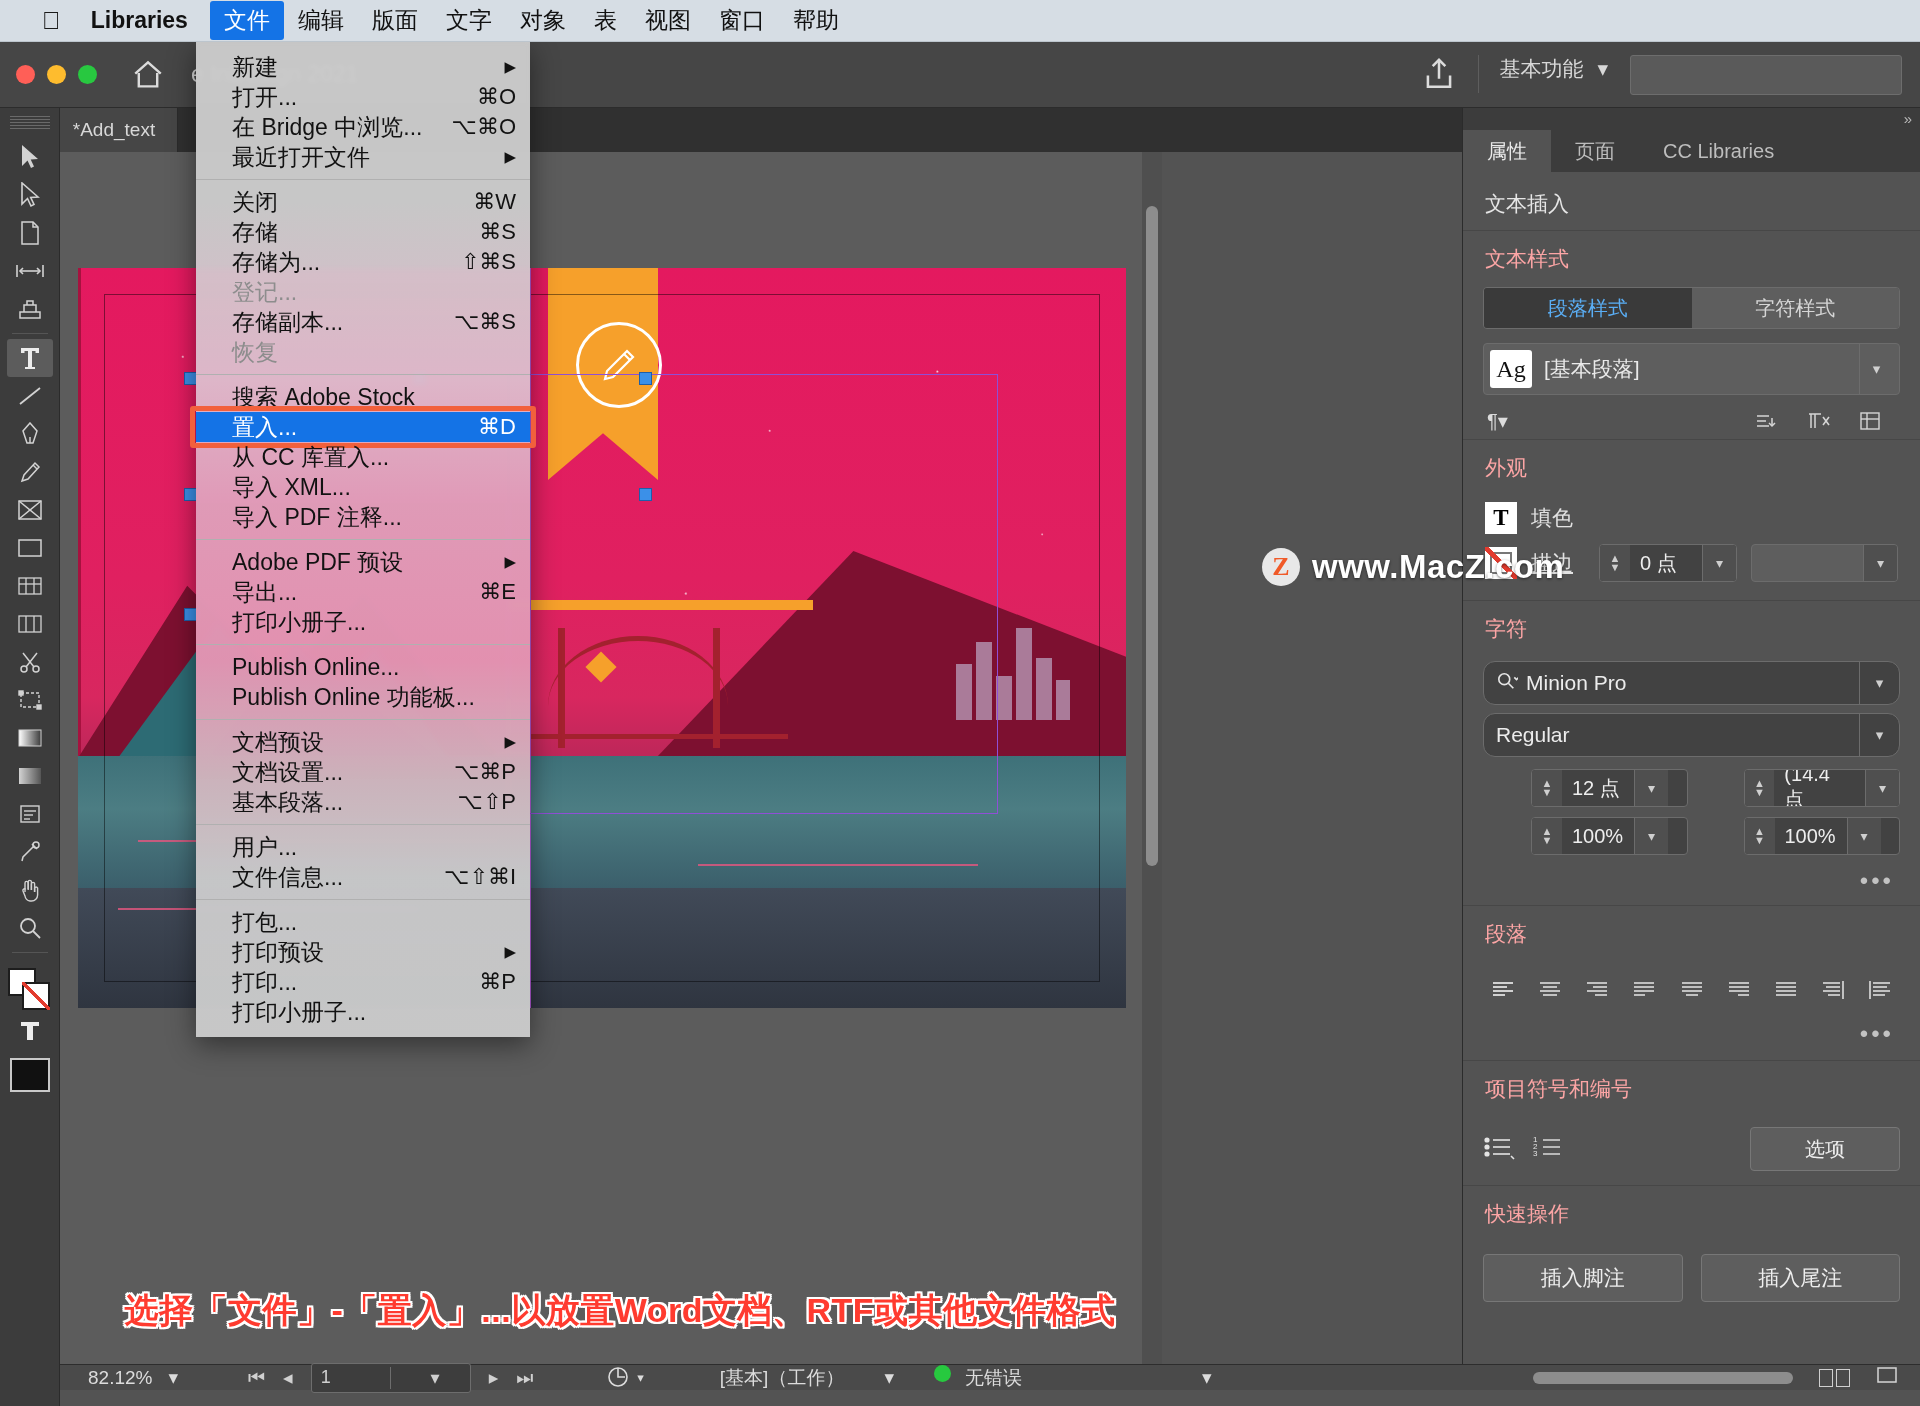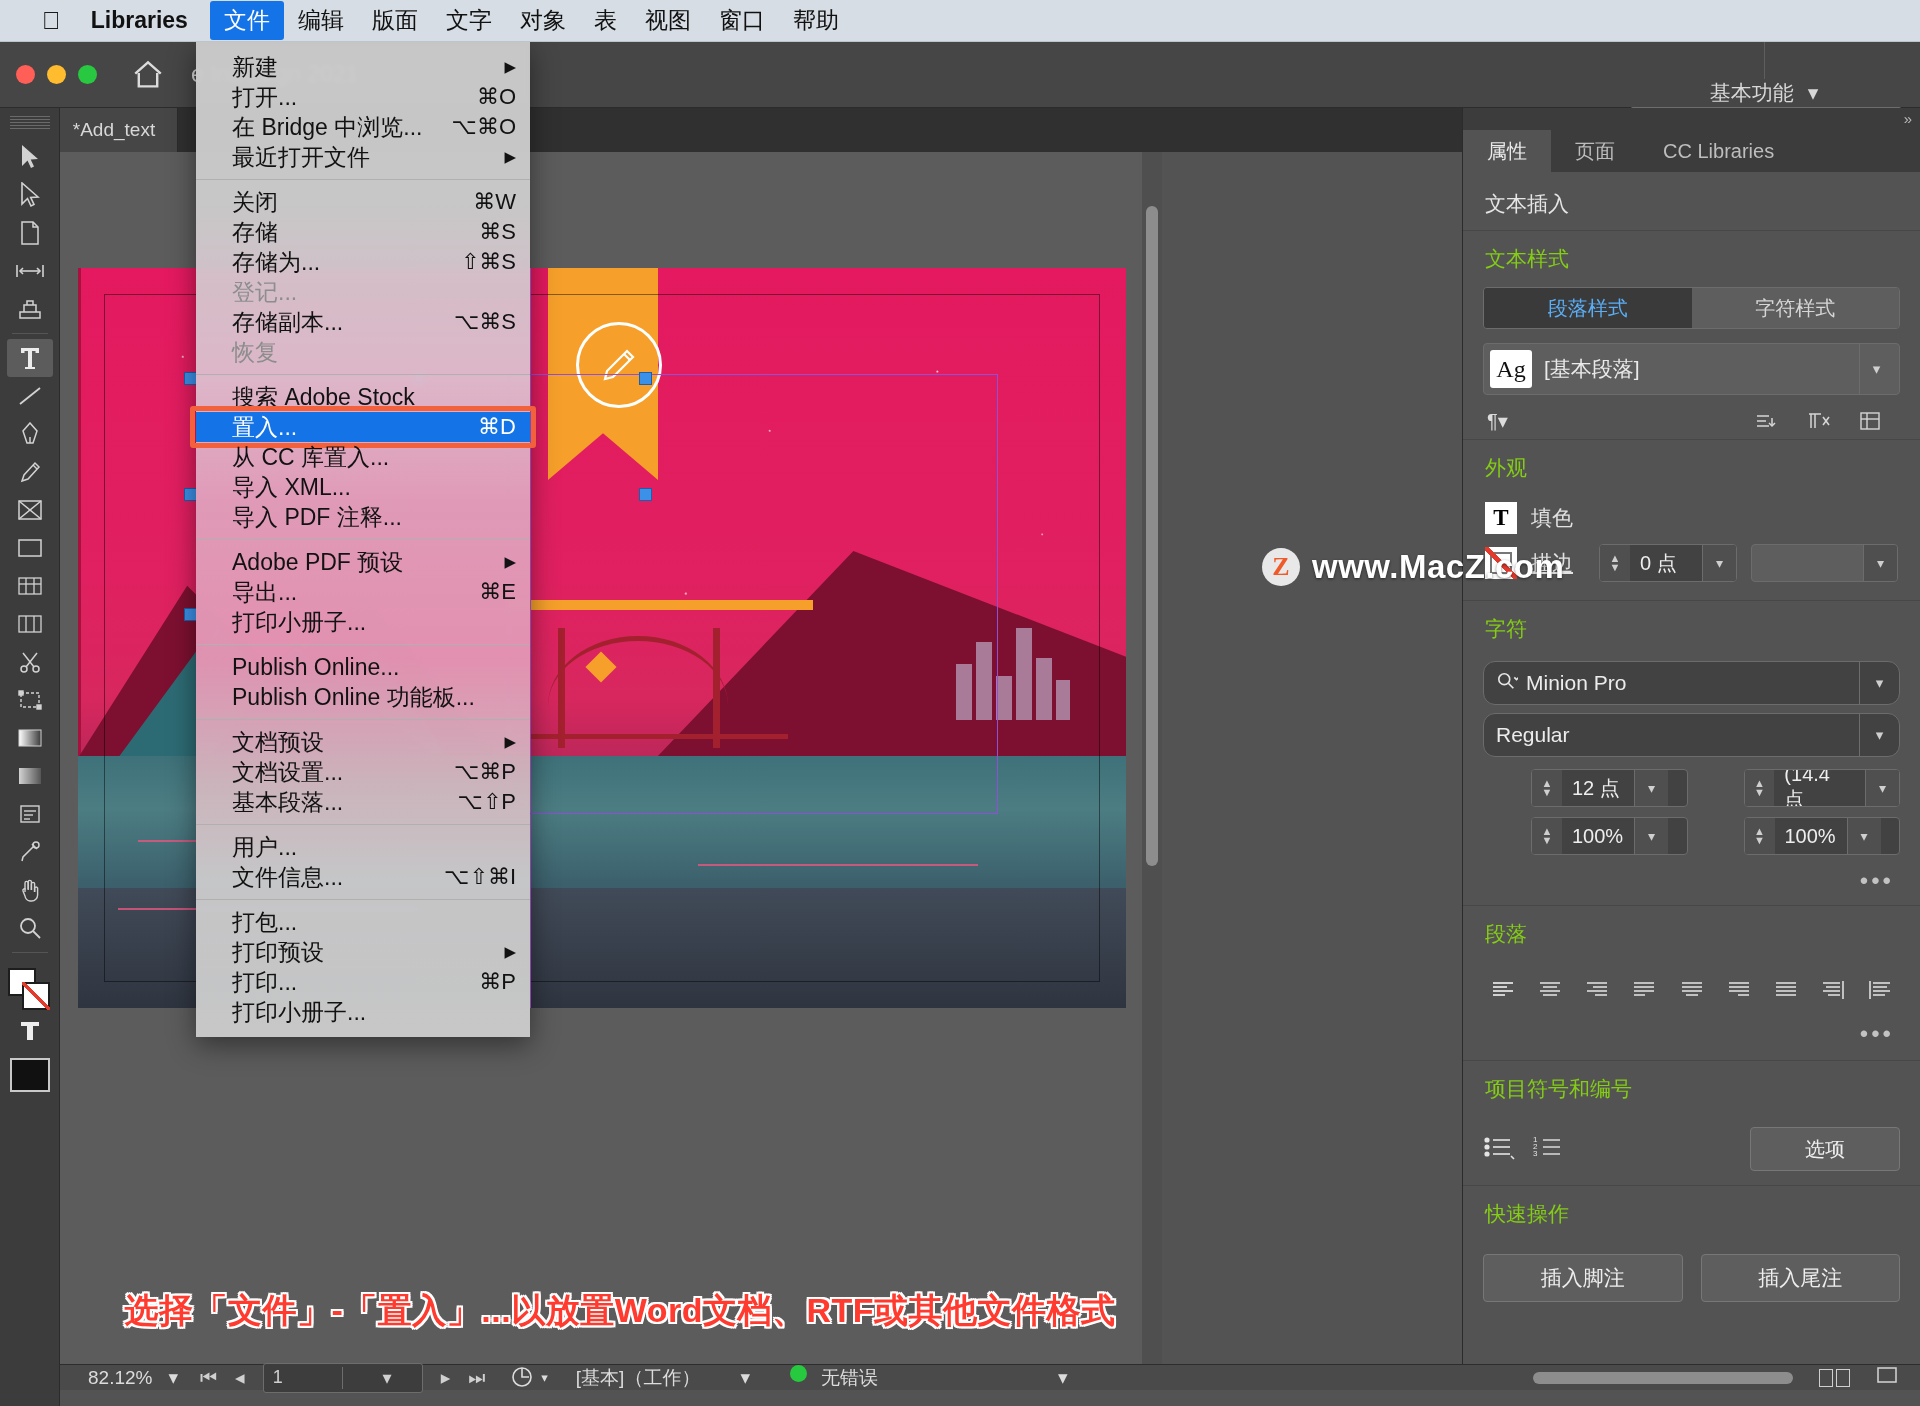--- a/index.html
+++ b/index.html
@@ -33,21 +33,21 @@
     background: #464646;
     display: flex; align-items: center;
     border-bottom: 1px solid #2c2c2c;
   }
   .traffic { display: flex; gap: 12px; margin-left: 16px; }
   .tl { width: 19px; height: 19px; border-radius: 50%; }
   .tl.r { background: #ff5f57; } .tl.y { background: #febc2e; } .tl.g { background: #28c840; }
   .home-icon { margin-left: 34px; width: 34px; height: 34px; position: relative; }
   .home-icon svg { width: 34px; height: 34px; }
   .app-title { margin-left: 26px; font-size: 23px; color: #d8d8d8; white-space: nowrap; }
-  .appbar-right { margin-left: auto; display: flex; align-items: center; gap: 0; flex-direction: column; }
+  .appbar-right { margin-left: auto; display: flex; align-items: flex-start; gap: 0; }
   .share-ic { width: 38px; height: 38px; }
   .divider-v { width: 1px; height: 38px; background: #5e5e5e; margin: 0 20px; }
   .workspace-sel { font-size: 21px; color: #d8d8d8; display: flex; align-items: center; gap: 14px; }
   .search-box {
     margin-left: 22px; margin-right: 18px;
     width: 272px; height: 40px; background: #5a5a5a;
     border: 1px solid #6d6d6d; border-radius: 3px;
   }
 
   
@@ -168,20 +168,21 @@
     text-shadow: -2px -2px 0 #fff, 2px -2px 0 #fff, -2px 2px 0 #fff, 2px 2px 0 #fff,
                  0 -2px 0 #fff, 0 2px 0 #fff, -2px 0 0 #fff, 2px 0 0 #fff;
   }
 
   
   .statusbar {
     position:absolute; left:60px; top:1364px; width:1860px; height:26px;
     background:#4a4a4a; border-top:1px solid #2d2d2d;
     display:flex; align-items:center; color:#dcdcdc; font-size:19px;
     z-index: 25;
+    gap: 48px;
   }
   .sb-zoom { margin-left:28px; display:flex; align-items:center; gap:16px; }
   .sb-nav { display:flex; align-items:center; gap:18px; margin-left:22px; color:#d0d0d0; }
   .sb-page {
     width:160px; height:30px; background:#3d3d3d; border:1px solid #6d6d6d;
     border-radius:3px; display:flex; align-items:center; font-size:18px;
   }
   .sb-page span { padding-left:9px; flex:1; }
   .sb-page .pc { width:36px; text-align:center; border-left:1px solid #6d6d6d; }
   .sb-preflight { margin-left:24px; display:flex; align-items:center; gap:6px; }
@@ -199,21 +200,21 @@
   }
   .rp-top { height:22px; background:#3c3c3c; position:relative; }
   .rp-top .dchev { position:absolute; right:8px; top:2px; color:#b9b9b9; font-size:15px; }
   .rp-tabs { display:flex; height:42px; background:#3c3c3c; align-items:flex-end; }
   .rp-tab {
     height:42px; padding:0 24px; display:flex; align-items:center;
     font-size:20px; color:#bdbdbd; background:#3c3c3c;
   }
   .rp-tab.active { background:#535353; color:#eaeaea; }
   .rp-sec-title { font-size:21px; color:#e6e6e6; padding:18px 22px 6px; }
-  .rp-sub { font-size:21px; color:#84cc16; padding:14px 22px 10px; }
+  .rp-sub { font-size:21px; color:#fca5a5; padding:14px 22px 10px; }
   .rp-divider { height:1px; background:#474747; margin:6px 0 0; }
   .seg {
     margin:4px 20px 0; display:flex; height:42px;
     border:1px solid #6c6c6c; border-radius:4px; overflow:hidden;
   }
   .seg > div { flex:1; display:flex; align-items:center; justify-content:center;
     font-size:20px; color:#d6d6d6; background:#5e5e5e; }
   .seg > div.on { background:#3a3a3a; color:#5aaef5; }
   .style-row {
     margin:14px 20px 0; height:52px; background:#5e5e5e; border:1px solid #6c6c6c;

